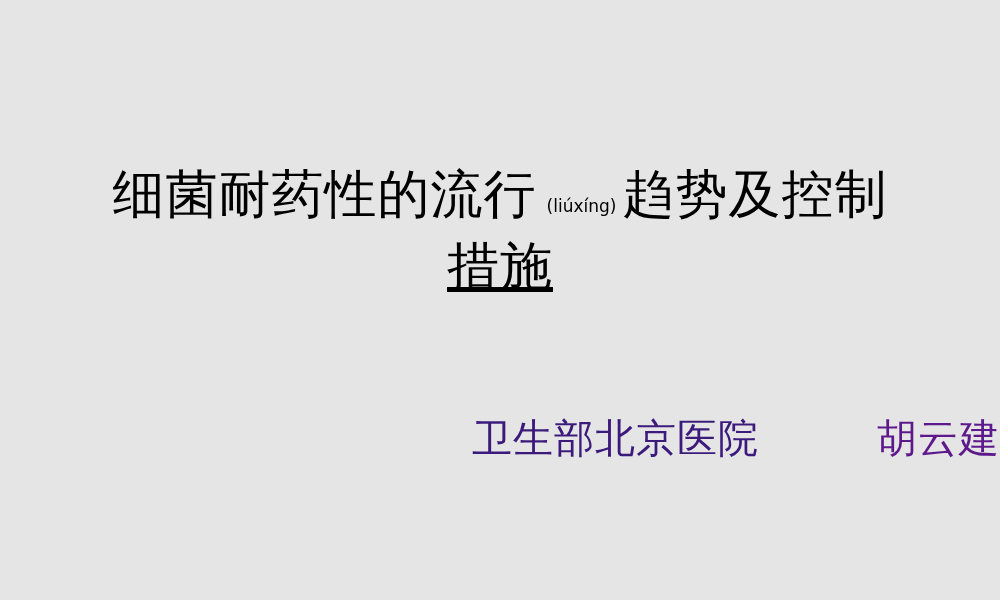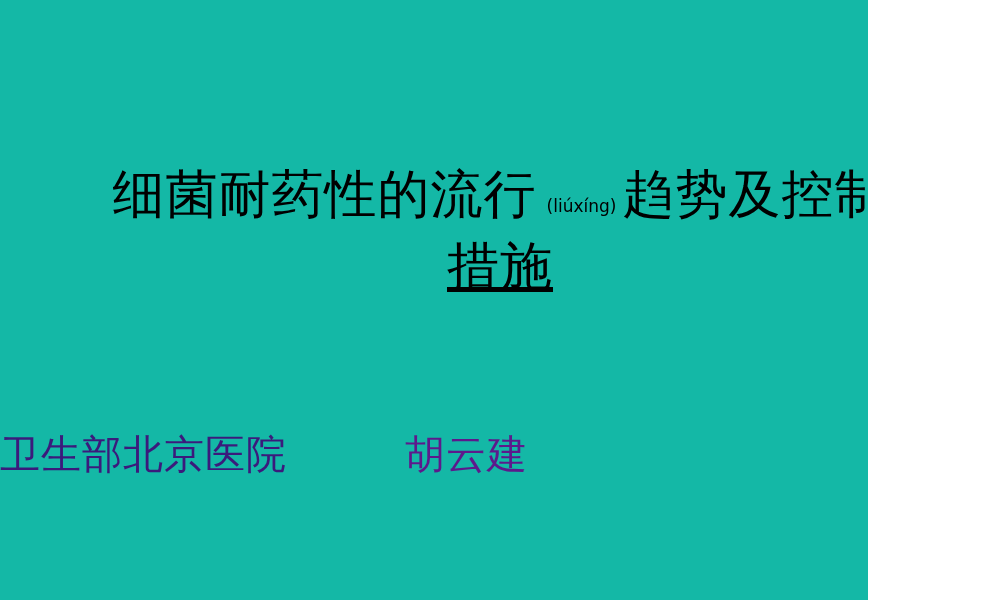--- a/index.html
+++ b/index.html
@@ -8,23 +8,23 @@
   }
   body {
     width: 1000px;
     height: 600px;
     overflow: hidden;
     font-family: "DejaVu Sans", sans-serif;
   }
 
   #slide {
     position: relative;
-    width: 868px;
+    width: 1000px;
     height: 600px;
-    background: #14b8a6;
+    background: #e5e5e5;
     overflow: hidden;
   }
 
   
   #title-block {
     position: absolute;
     left: 0;
     top: 158px;
     width: 1000px;
     text-align: center;
@@ -61,23 +61,23 @@
     position: relative;
     top: 0px;
     padding: 0 6px 0 10px;
     color: #000000;
   }
 
   
   #subtitle-block {
     position: absolute;
     left: 0;
-    top: 428px;
+    top: 412px;
     width: 1000px;
-    text-align: left;
+    text-align: right;
     font-family: "DejaVu Serif", "Liberation Serif", serif;
     font-size: 40px;
     line-height: 52px;
     white-space: nowrap;
   }
 
   #affiliation {
     color: #3b1a7c;
     letter-spacing: 1px;
   }

